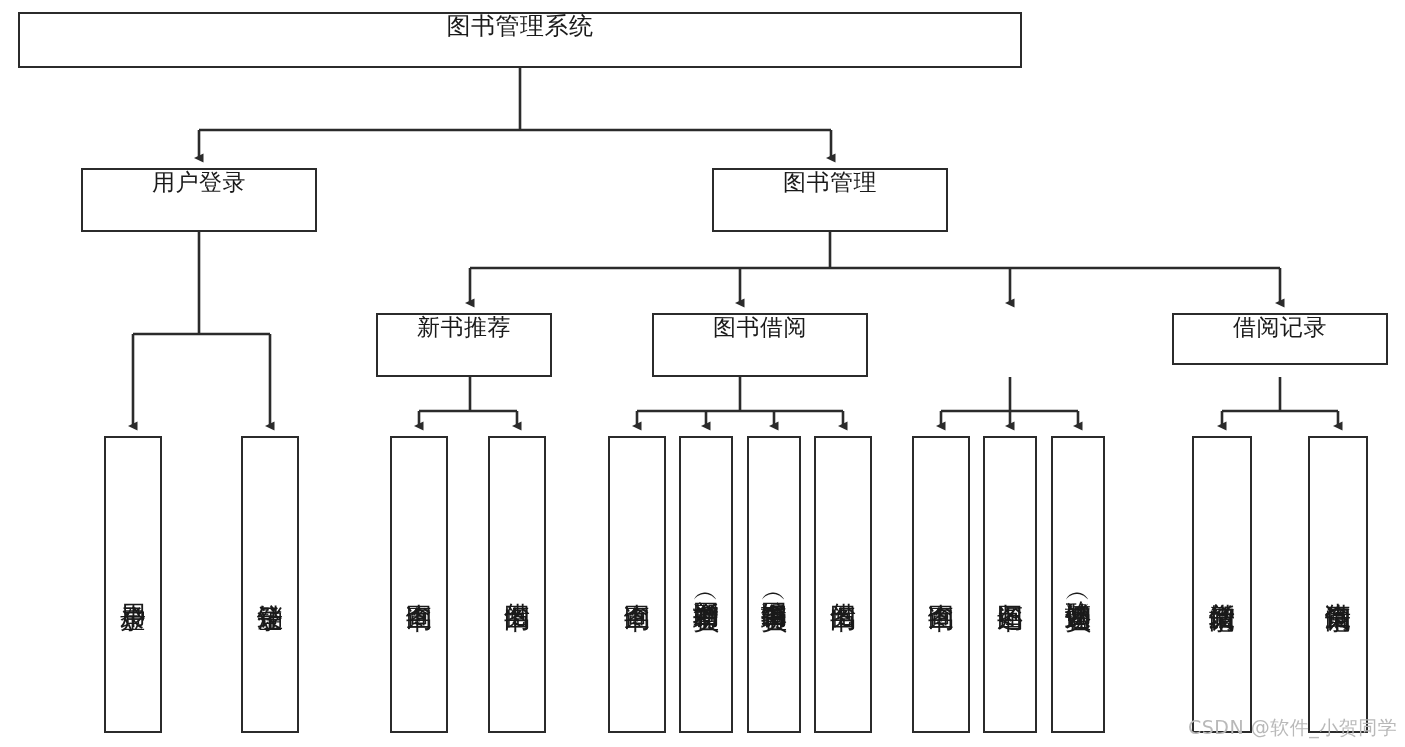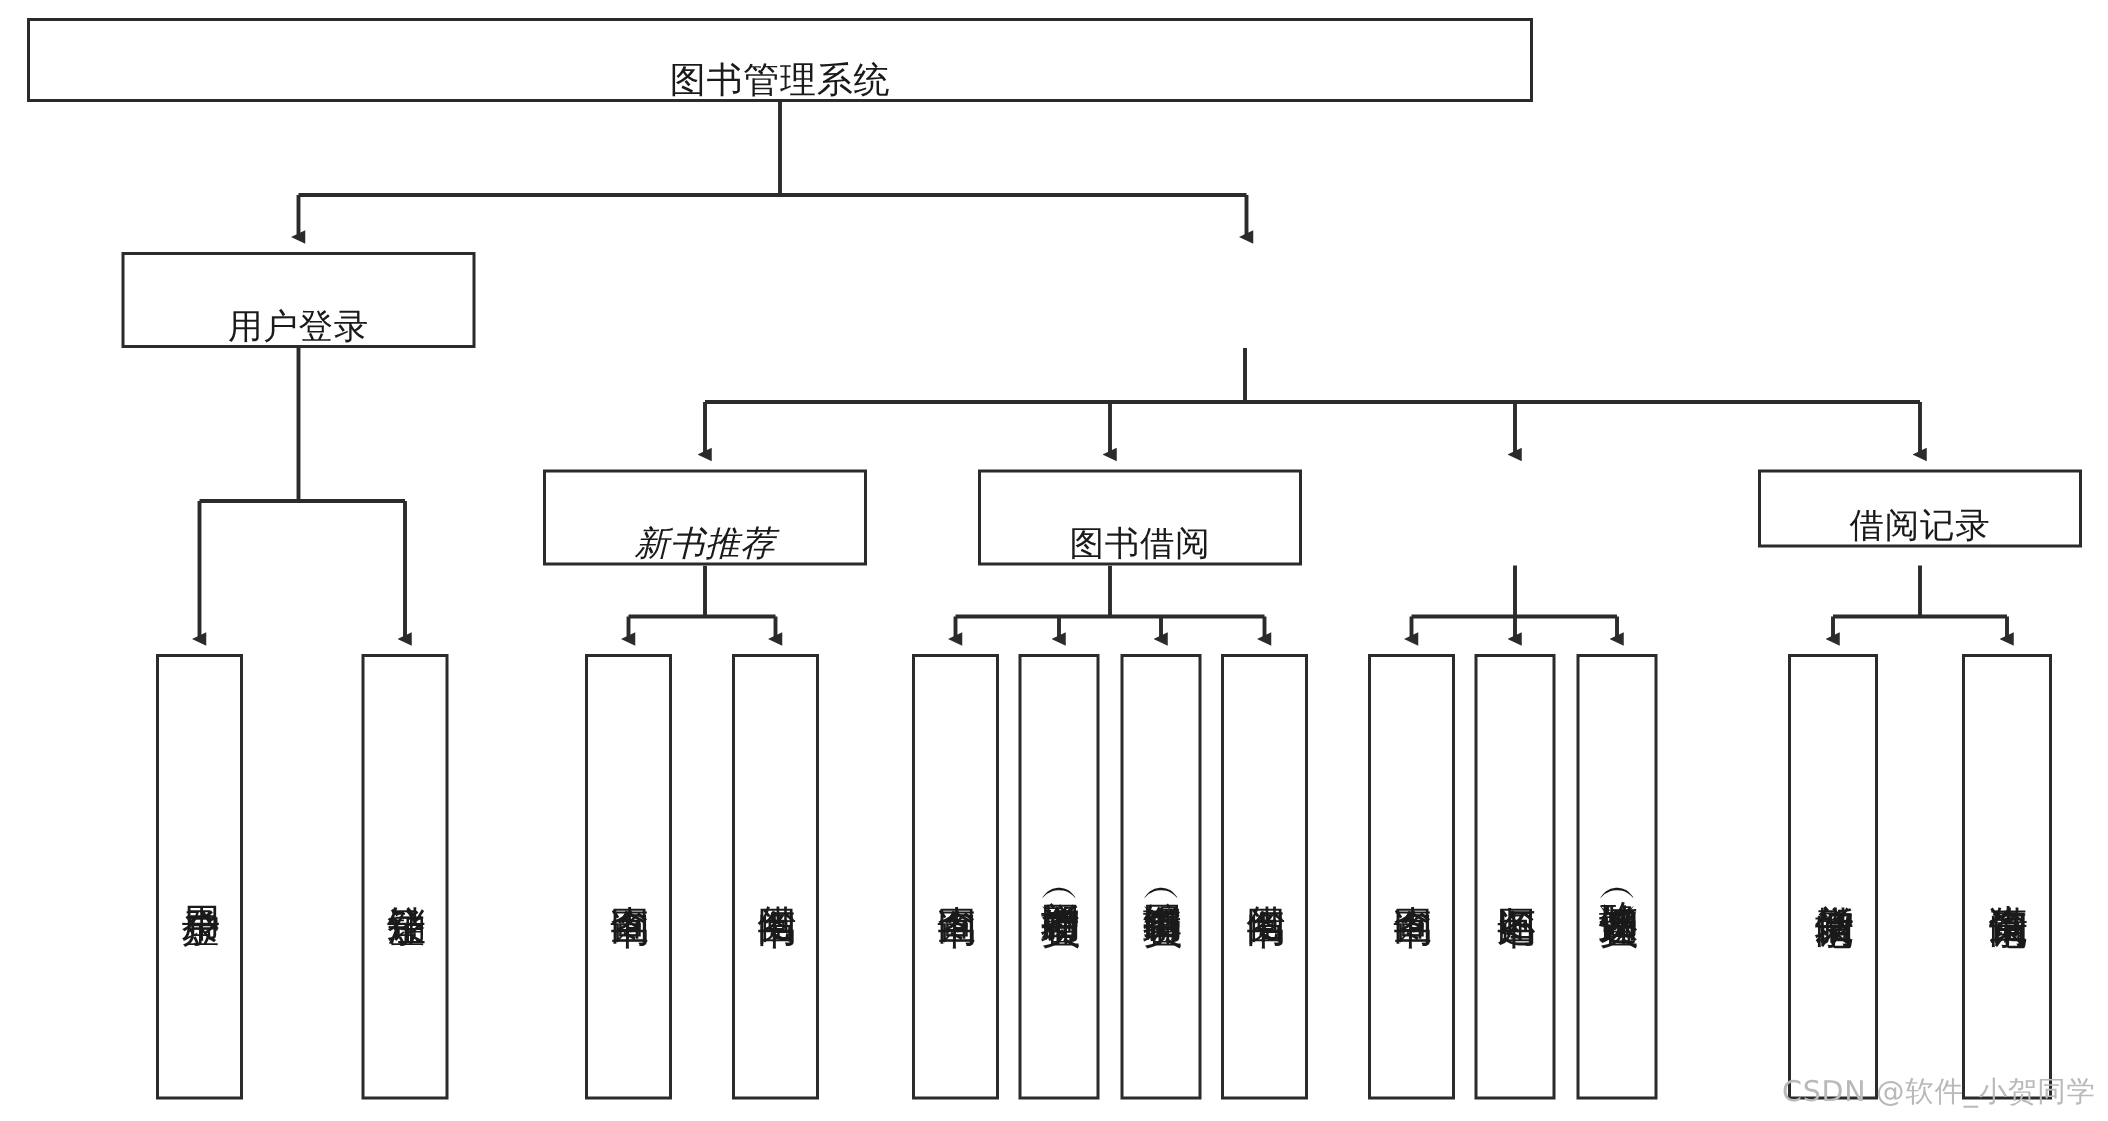--- a/index.html
+++ b/index.html
@@ -25,21 +25,21 @@
     width: 1405px;
     height: 747px;
     pointer-events: none;
   }
   .node {
     position: absolute;
     box-sizing: border-box;
     background: #ffffff;
     border: 2px solid #2b2b2b;
     display: flex;
-    align-items: flex-end;
+    align-items: flex-start;
     justify-content: center;
     z-index: 2;
   }
   .node .label {
     color: #1a1a1a;
     line-height: 1.05;
     white-space: nowrap;
     text-align: center;
   }
   
@@ -128,22 +128,25 @@
     </g>
   </svg>
 
   <div class="node horiz root" style="left:18px; top:12px; width:1004px; height:56px;">
     <span class="label">图书管理系统</span>
   </div>
 
   <div class="node horiz" style="left:81px; top:168px; width:236px; height:64px;">
     <span class="label">用户登录</span>
   </div>
-
-  <div class="node horiz" style="left:362px; top:313px; width:216px; height:64px;font-style:italic;">
+  <div class="node horiz" style="left:712px; top:168px; width:236px; height:64px;">
+    <span class="label">图书管理</span>
+  </div>
+
+  <div class="node horiz" style="left:376px; top:313px; width:176px; height:64px;">
     <span class="label">新书推荐</span>
   </div>
   <div class="node horiz" style="left:632px; top:313px; width:216px; height:64px;margin-left:20px;">
     <span class="label">图书借阅</span>
   </div>
   <div class="node horiz" style="left:1172px; top:313px; width:216px; height:52px;">
     <span class="label">借阅记录</span>
   </div>
 
   <div class="node vert" style="left:104px; top:436px; width:58px; height:297px;">

